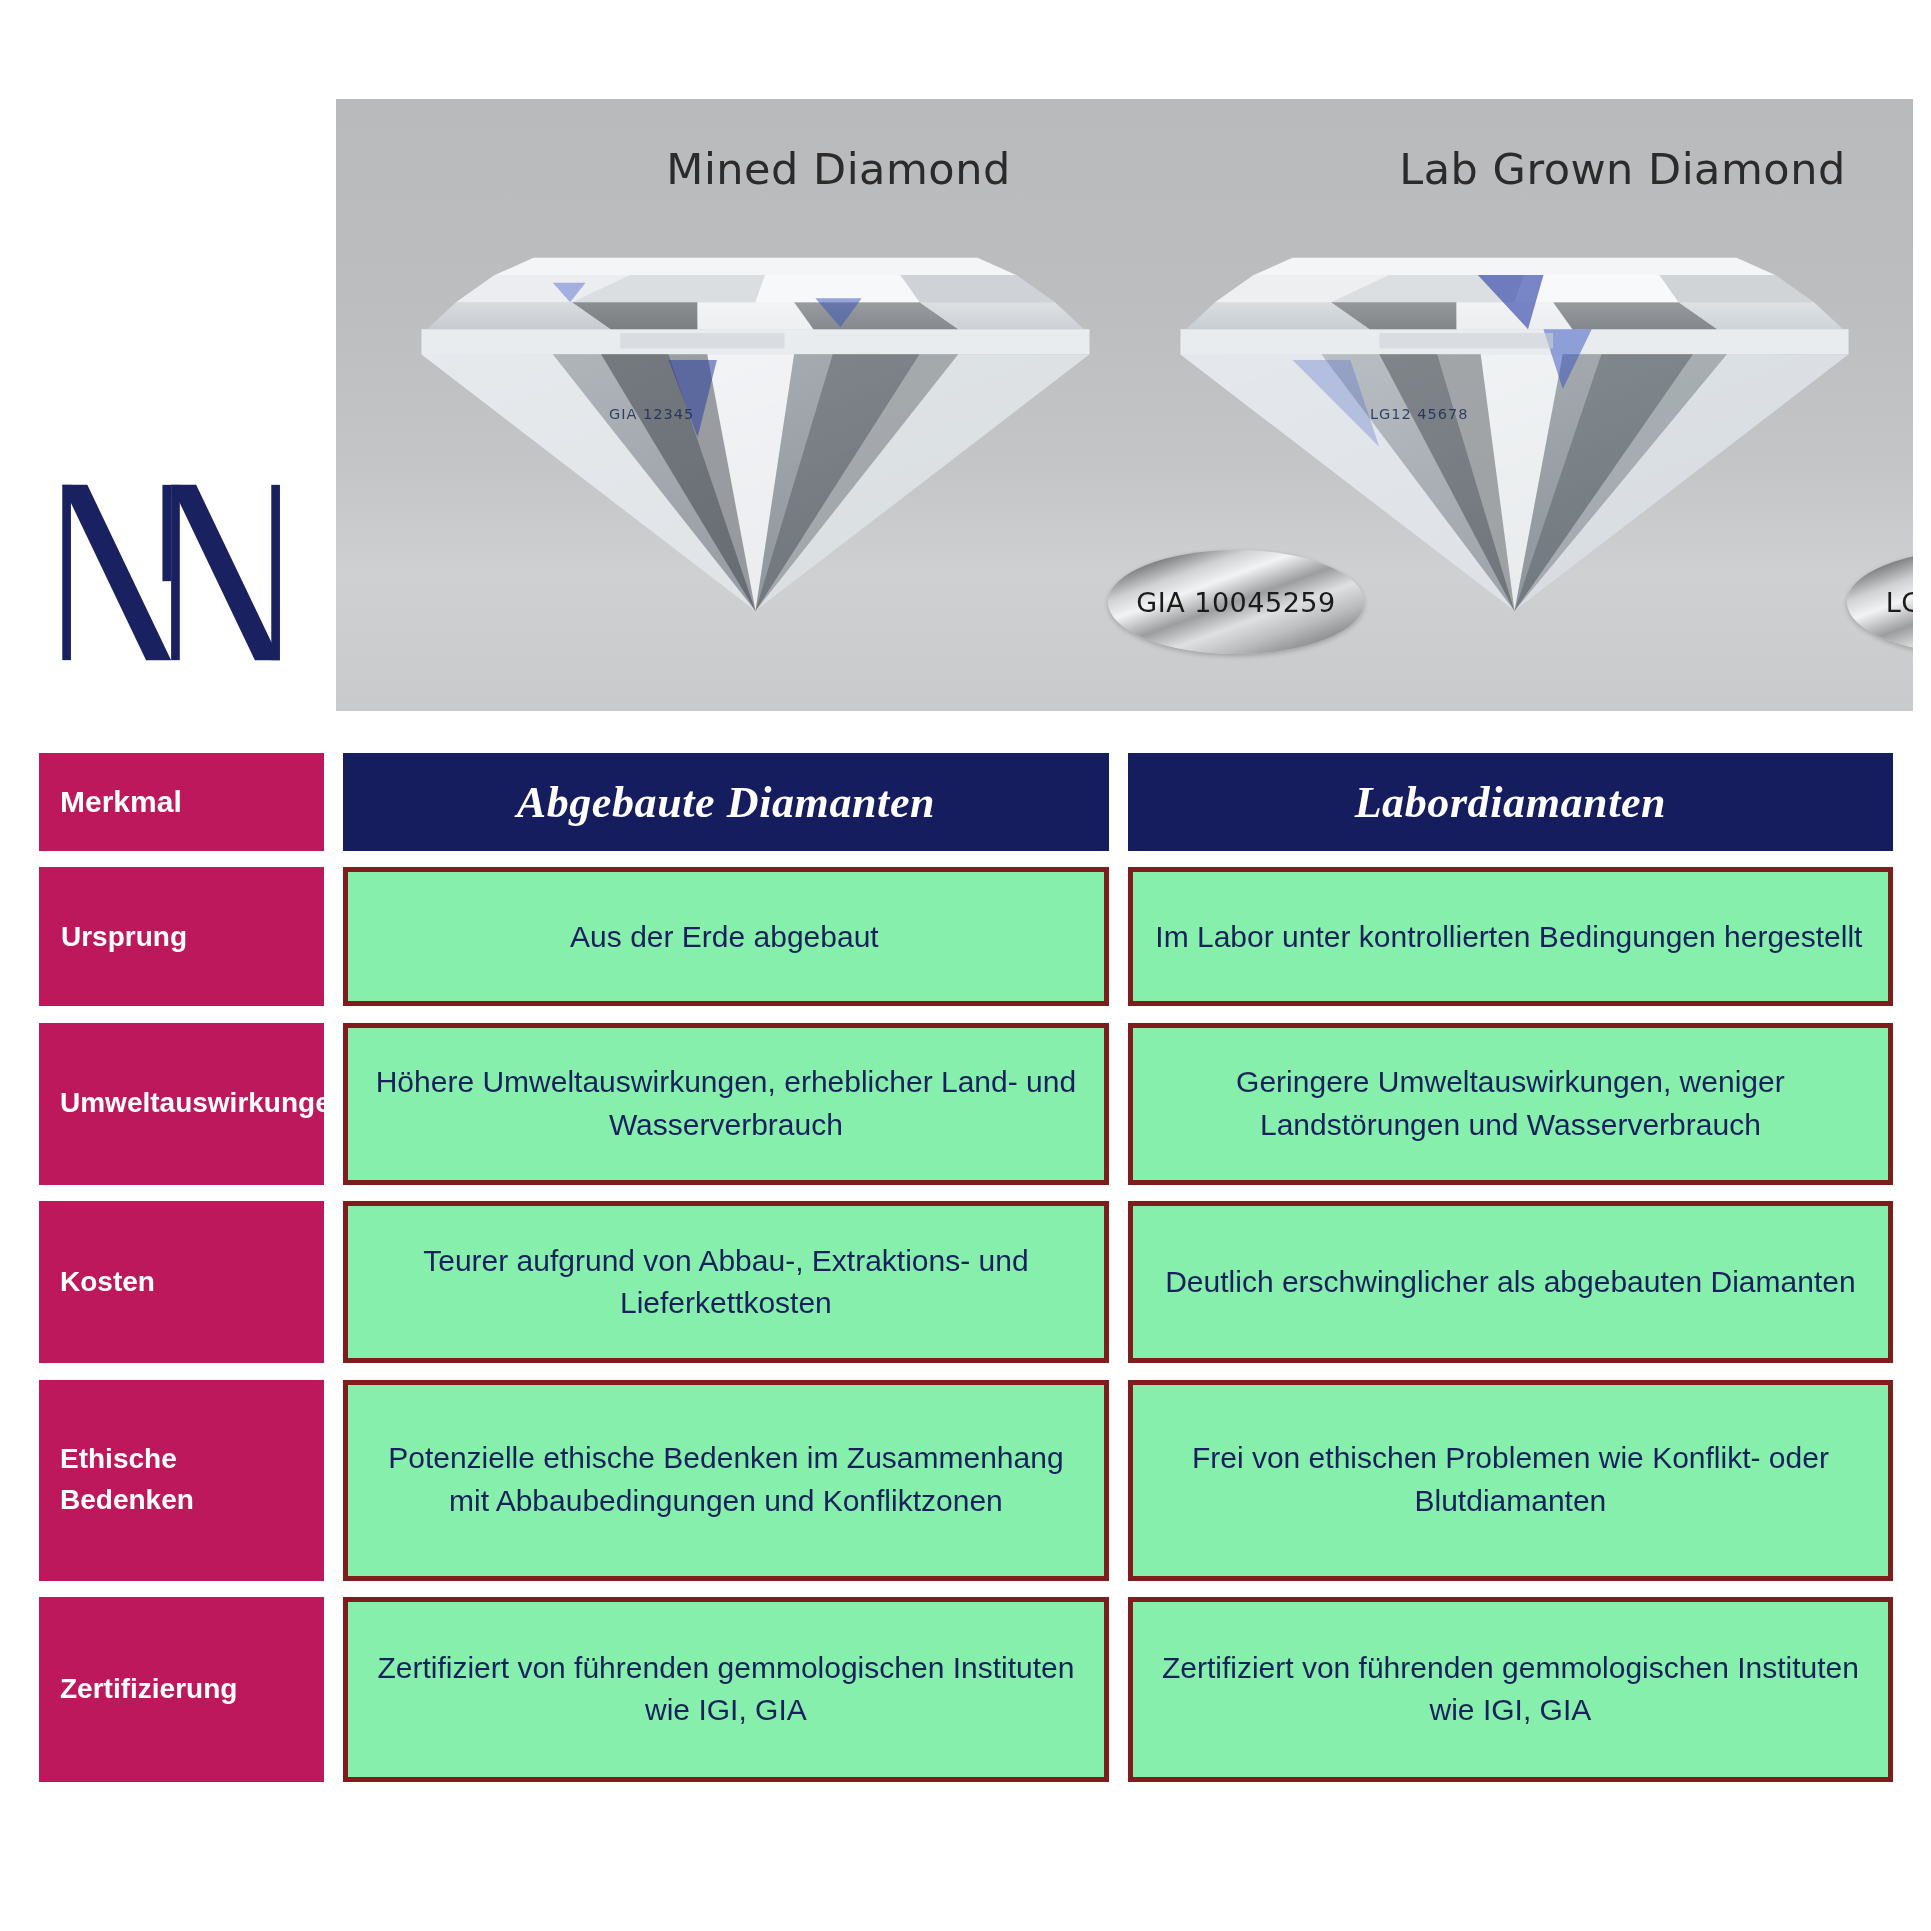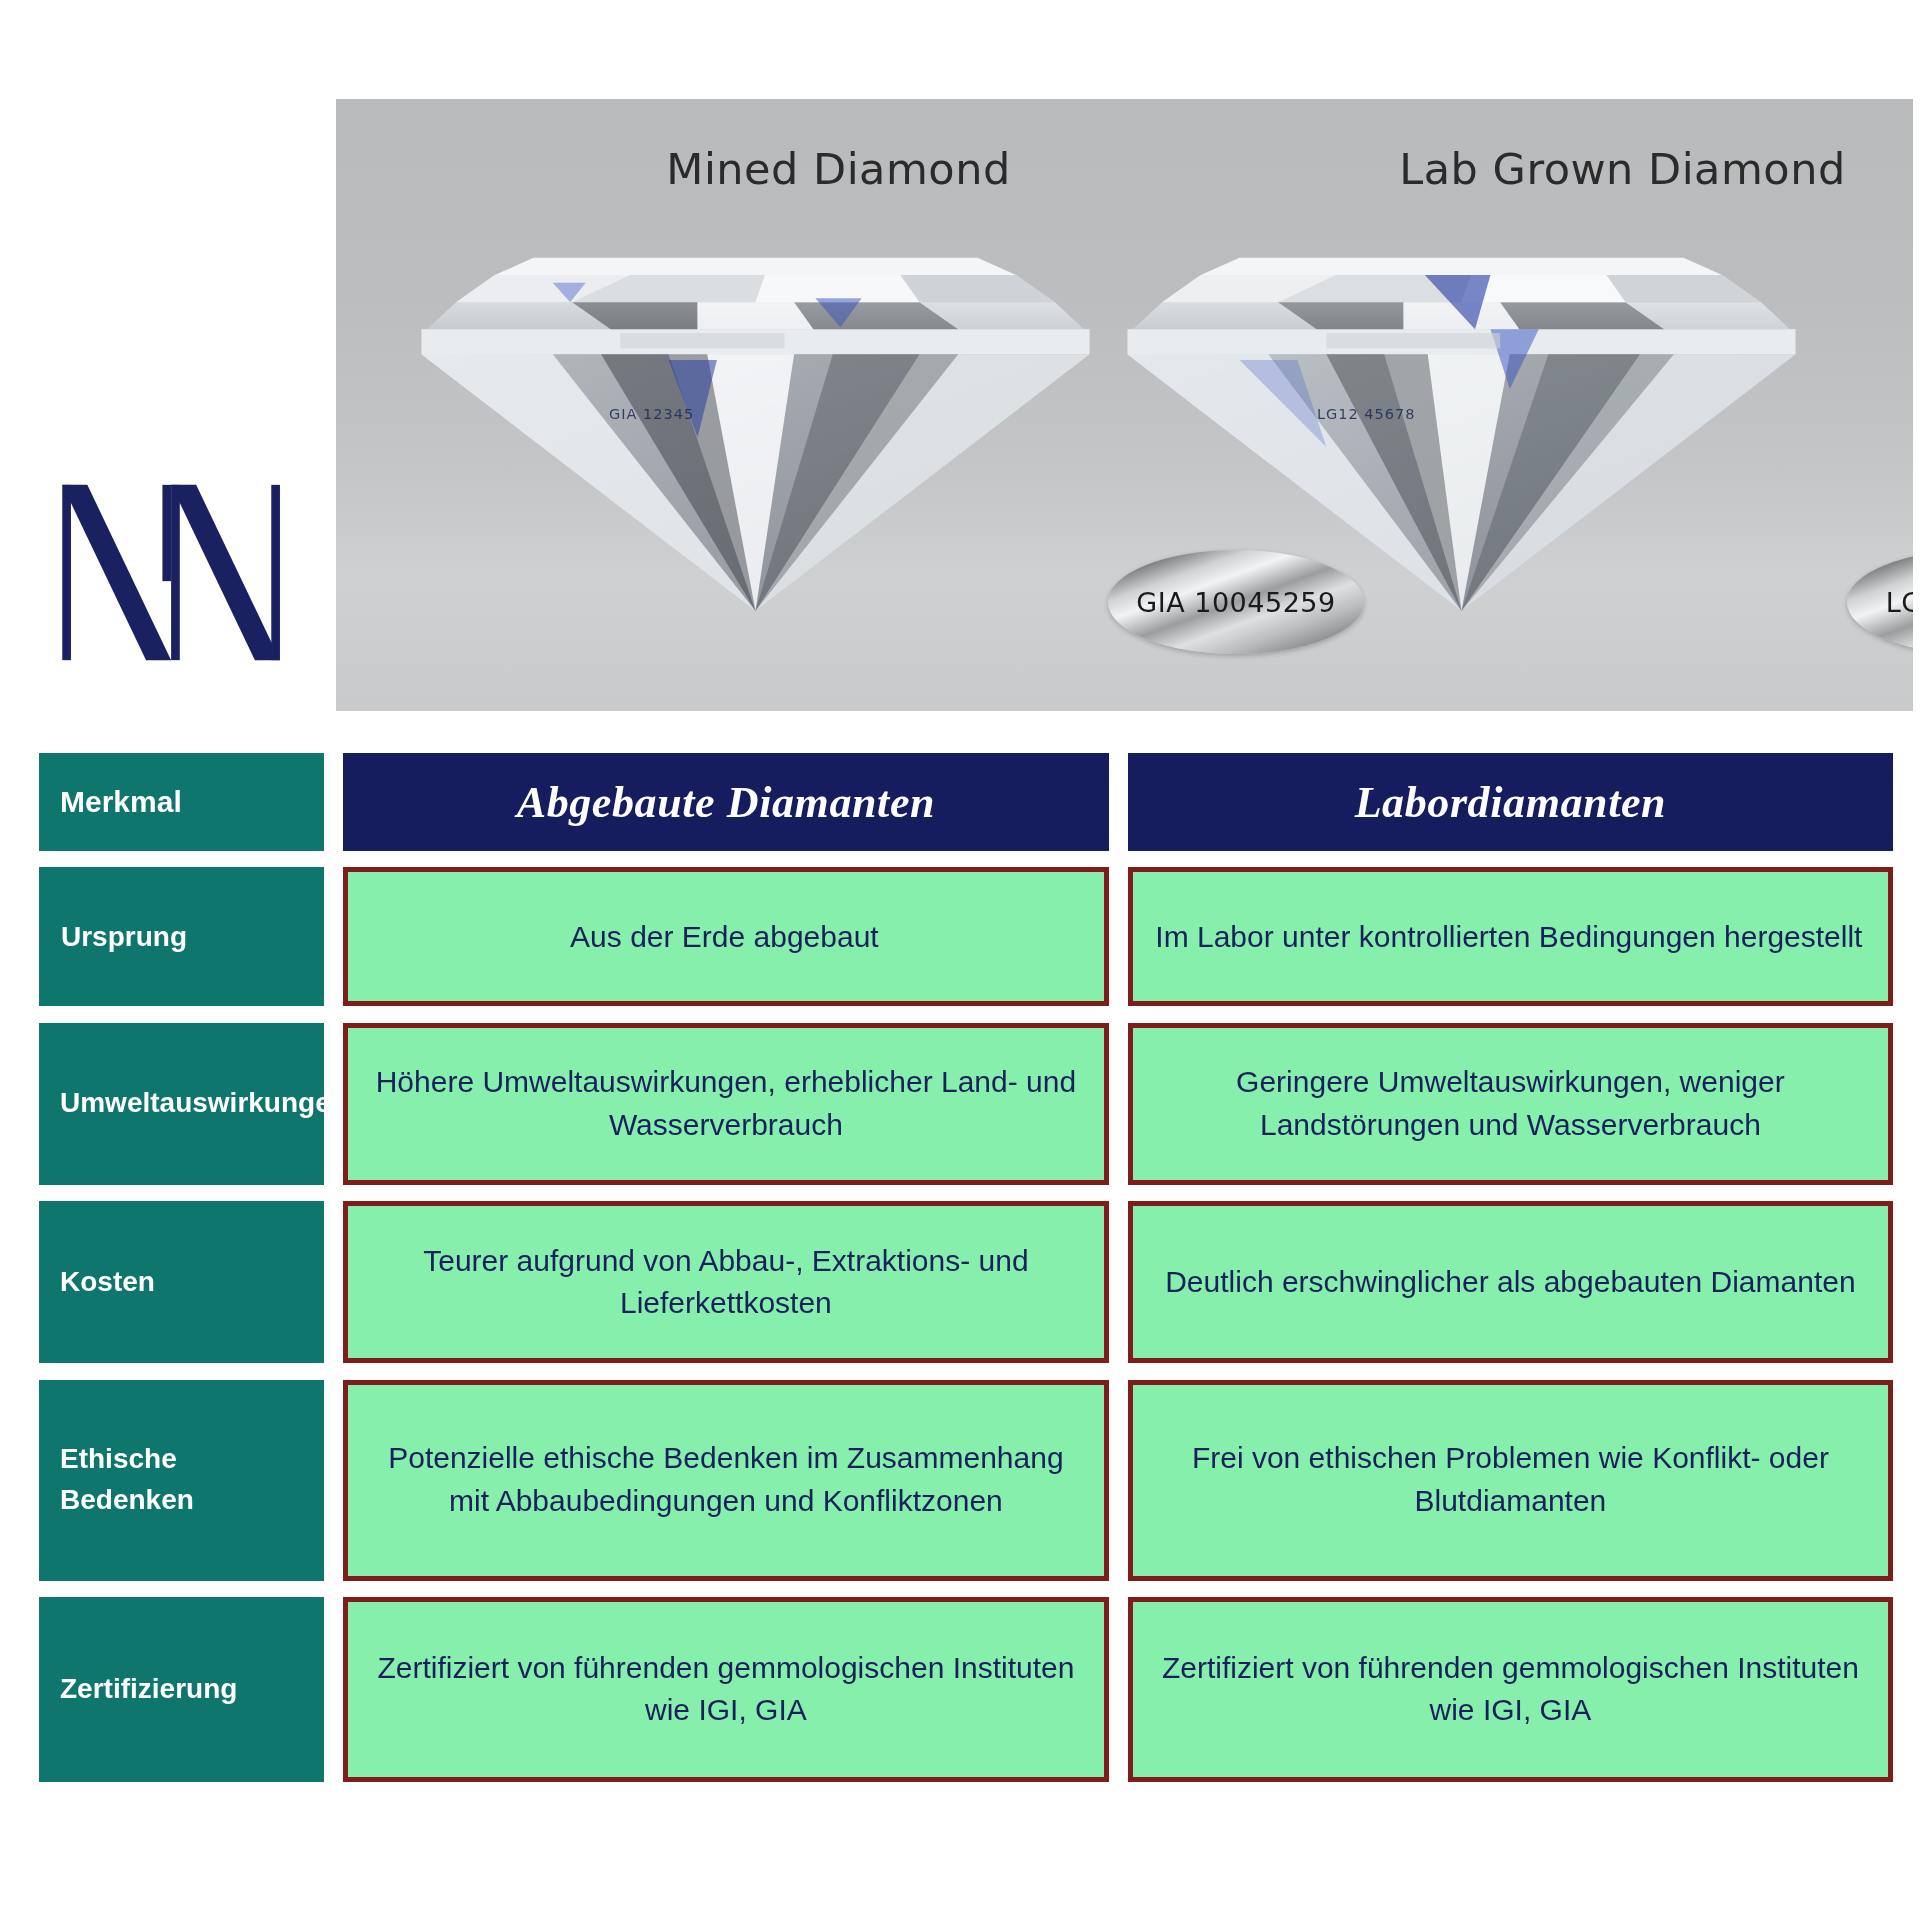--- a/index.html
+++ b/index.html
@@ -41,21 +41,21 @@
     text-align: center;
     font-family: "DejaVu Sans", sans-serif;
     white-space: nowrap;
   }
   .hero-title.left  { left: 232px;  width: 541px; }
   .hero-title.right { left: 1016px; width: 541px; }
 
   
   .diamond-wrap { position: absolute; }
   .diamond-wrap.left  { left: 43px;  top: 116px; }
-  .diamond-wrap.right { left: 749px; top: 116px; text-align: center; }
+  .diamond-wrap.right { left: 802px; top: 116px; text-align: center; }
 
   
   .cert {
     position: absolute;
     width: 256px;
     height: 104px;
     border-radius: 50%;
     background:
       linear-gradient(160deg,
         #4e5052 0%, #6d6f71 12%, #cfd1d2 26%, #f2f3f4 36%,
@@ -104,21 +104,21 @@
     width: 1854px;
   }
   .trow {
     display: flex;
     align-items: stretch;
     margin-bottom: 16.4px;
   }
   .cell-feature {
     width: 285px;
     flex: 0 0 285px;
-    background: #0f766e;
+    background: #be185d;
     color: #ffffff;
     display: flex;
     align-items: center;
     padding: 0 21px;
     box-sizing: border-box;
     font-size: 28px;
     font-weight: bold;
     line-height: 1.45;
   }
   .cell-feature.header {

